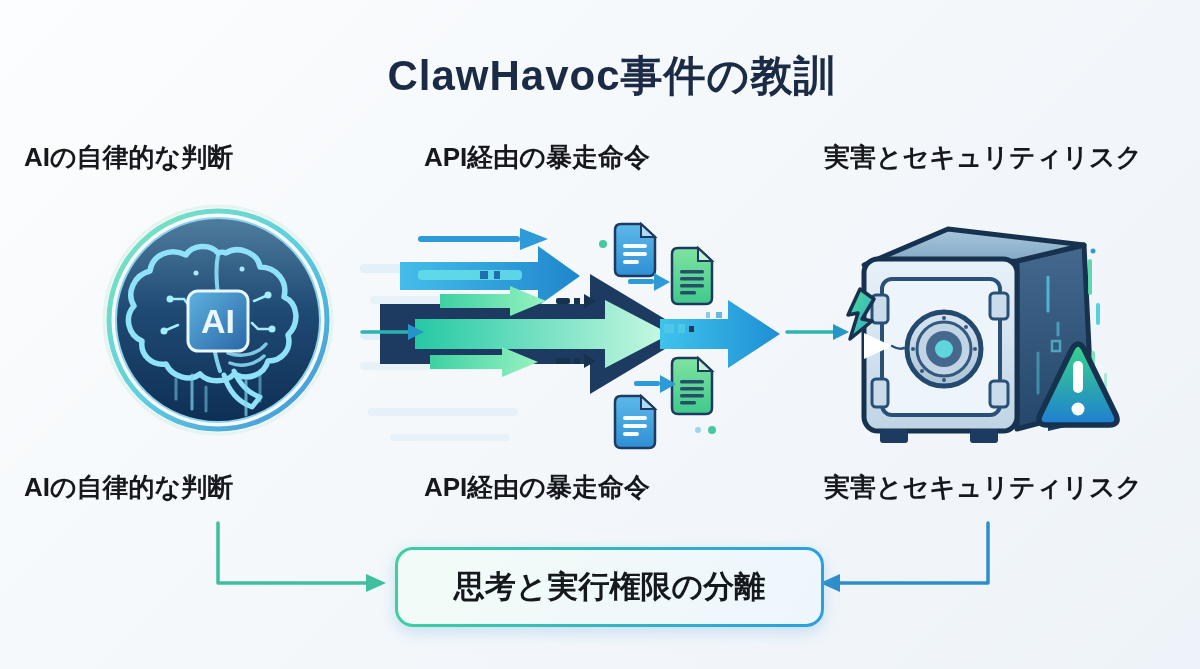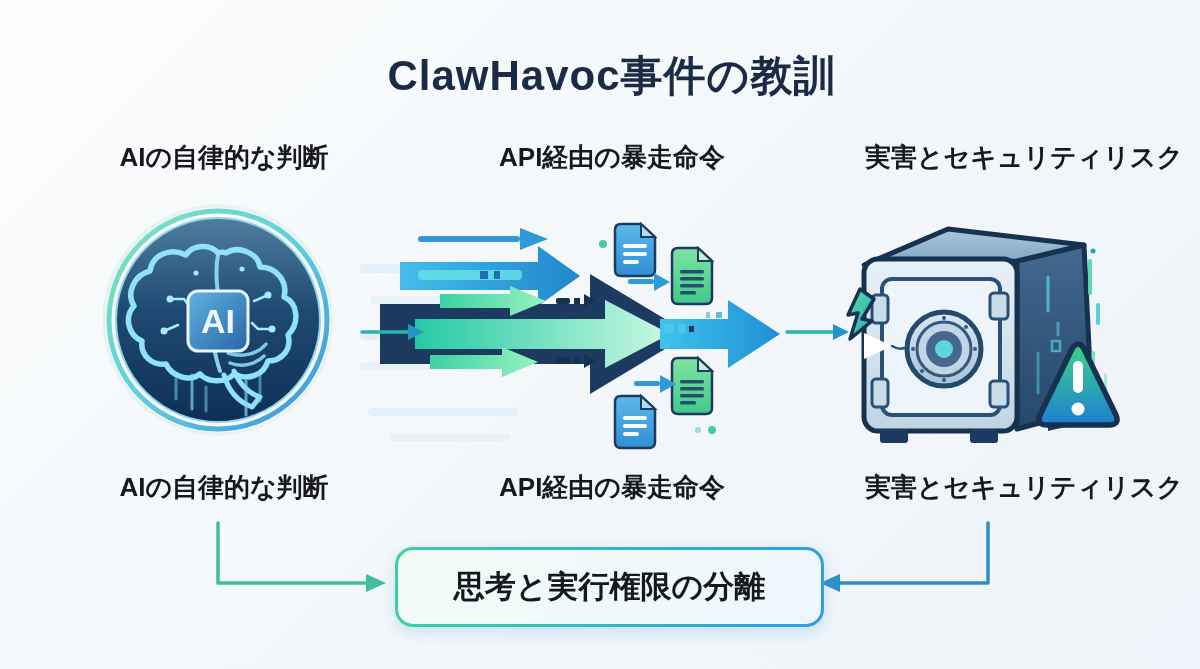--- a/index.html
+++ b/index.html
@@ -6,26 +6,26 @@
   body{font-family:"Liberation Sans","DejaVu Sans",sans-serif;}
   .canvas{
     position:relative;width:1200px;height:669px;overflow:hidden;
     background:linear-gradient(135deg,#fcfdfe 0%,#f4f8fb 45%,#eef3f9 100%);
   }
   .title{
     position:absolute;left:0;top:36px;width:1200px;margin:12px;
     text-align:center;font-size:42px;font-weight:bold;color:#1b2b45;letter-spacing:1px;
   }
   .col-label{
-    position:absolute;width:400px;text-align:center;
+    position:absolute;width:400px;
     font-size:26px;font-weight:bold;color:#16181d;
   }
   .row-top{top:140px;}
   .row-bottom{top:470px;}
-  .c1{left:24px;} .c2{left:412px;} .c3{left:824px;}
+  .c1{left:24px;} .c2{left:424px;} .c3{left:824px;}
   .icon{position:absolute;}
   .brain{left:100px;top:203px;width:236px;height:236px;}
   .flow{left:360px;top:212px;width:440px;height:240px;}
   .safe{left:840px;top:203px;width:282px;height:245px;}
   .mini-arrow{position:absolute;width:70px;height:24px;}
   .ma1{left:358px;top:320px;} .ma2{left:783px;top:320px;}
   .conn{position:absolute;width:200px;height:85px;}
   .conn-left{left:198px;top:515px;} .conn-right{left:808px;top:515px;}
   .conclusion{
     position:absolute;left:395px;top:547px;width:423px;height:74px;

